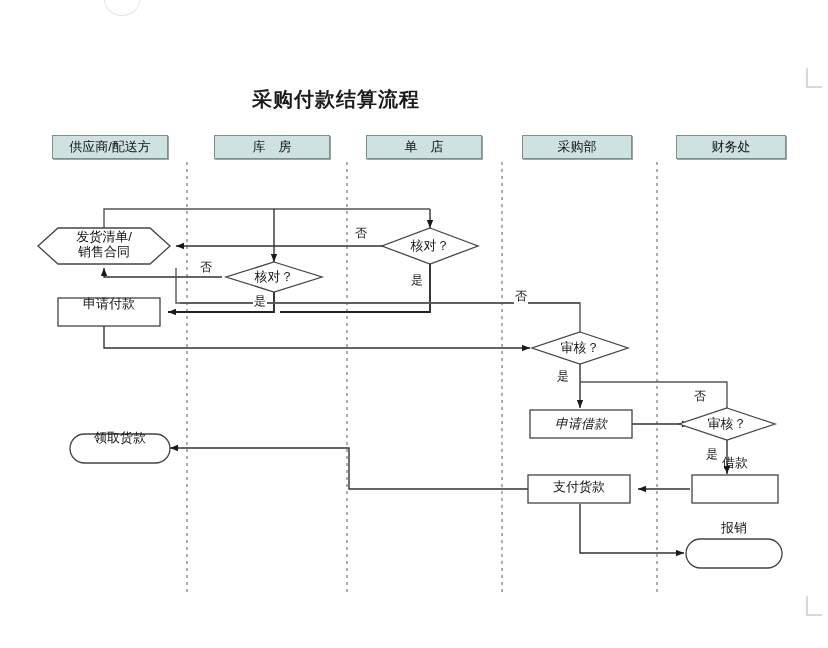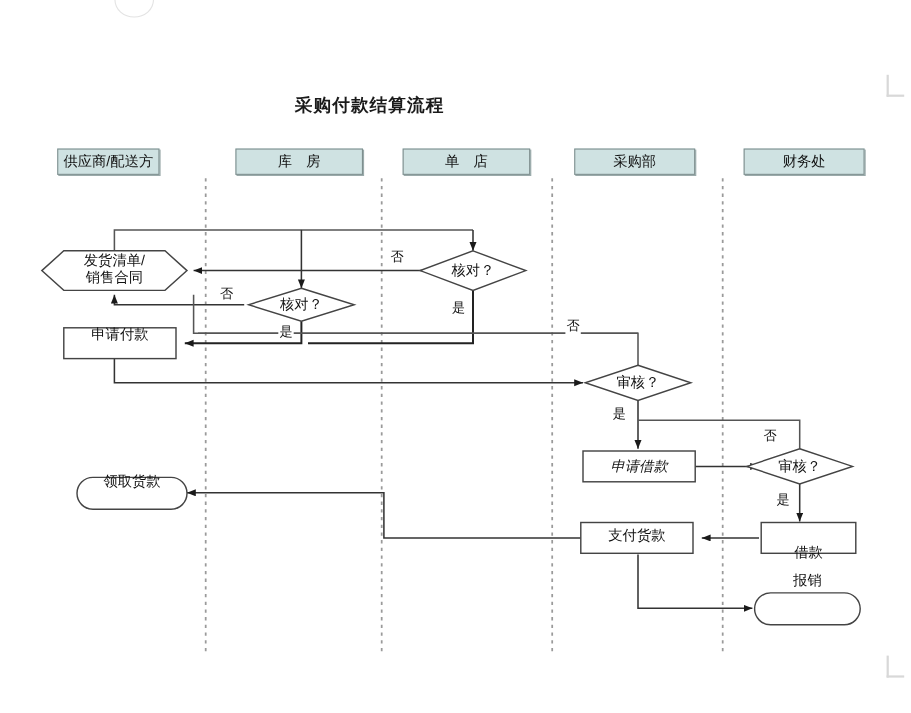--- a/index.html
+++ b/index.html
@@ -23,21 +23,21 @@
     top: 0;
     width: 828px;
     height: 648px;
   }
   .title {
     position: absolute;
     left: 0;
     top: 86px;
     width: 672px;
     text-align: center;
-    font-size: 16px;
+    font-size: 20px;
     font-weight: bold;
     color: #1a1a1a;
     letter-spacing: 1px;
   }
   .lane-header {
     position: absolute;
     box-sizing: border-box;
     background: #cfe2e2;
     border: 1px solid #7f8f8f;
     box-shadow: 1px 1px 0 #9aaaaa;
@@ -93,21 +93,21 @@
 <body>
 
 <div id="canvas">
 
   <div class="ghost-arc"></div>
   <div class="corner-mark tr"></div>
   <div class="corner-mark br"></div>
 
   <div class="title">采购付款结算流程</div>
 
-  <div class="lane-header" style="left:52px; top:135px; width:93px;">供应商/配送方</div>
+  <div class="lane-header" style="left:52px; top:135px; width:116px;">供应商/配送方</div>
   <div class="lane-header" style="left:214px; top:135px; width:116px;">库　房</div>
   <div class="lane-header" style="left:366px; top:135px; width:116px;">单　店</div>
   <div class="lane-header" style="left:676px; top:135px; width:110px;">财务处</div>
   <div class="lane-header" style="left:522px; top:135px; width:110px;">采购部</div>
 
   <svg id="flow-svg" viewBox="0 0 828 648">
     <defs>
       <marker id="arrow" markerWidth="9" markerHeight="9" refX="8" refY="3.2" orient="auto" markerUnits="userSpaceOnUse">
         <path d="M0,0 L8,3.2 L0,6.4 z" fill="#1a1a1a"></path>
       </marker>
@@ -183,21 +183,21 @@
   </svg>
 
   <div class="node-label" style="left:38px; top:229px; width:132px;">发货清单/
 销售合同</div>
   <div class="node-label" style="left:382px; top:238px; width:96px;">核对？</div>
   <div class="node-label" style="left:226px; top:269px; width:96px;">核对？</div>
   <div class="node-label" style="left:58px; top:296px; width:102px;">申请付款</div>
   <div class="node-label" style="left:532px; top:340px; width:96px;">审核？</div>
   <div class="node-label" style="left:530px; top:416px; width:102px;font-style:italic;">申请借款</div>
   <div class="node-label" style="left:679px; top:416px; width:96px;">审核？</div>
-  <div class="node-label" style="left:692px; top:494px; width:86px;">借款</div>
+  <div class="node-label" style="left:692px; top:455px; width:86px;">借款</div>
   <div class="node-label" style="left:528px; top:479px; width:102px;">支付货款</div>
   <div class="node-label" style="left:70px; top:430px; width:100px;">领取货款</div>
   <div class="node-label" style="left:686px; top:520px; width:96px;">报销</div>
 
   <div class="edge-label" style="left:354px; top:225px;">否</div>
   <div class="edge-label" style="left:410px; top:272px;">是</div>
   <div class="edge-label" style="left:199px; top:259px;">否</div>
   <div class="edge-label" style="left:253px; top:293px;">是</div>
   <div class="edge-label" style="left:514px; top:288px;">否</div>
   <div class="edge-label" style="left:556px; top:368px;">是</div>

